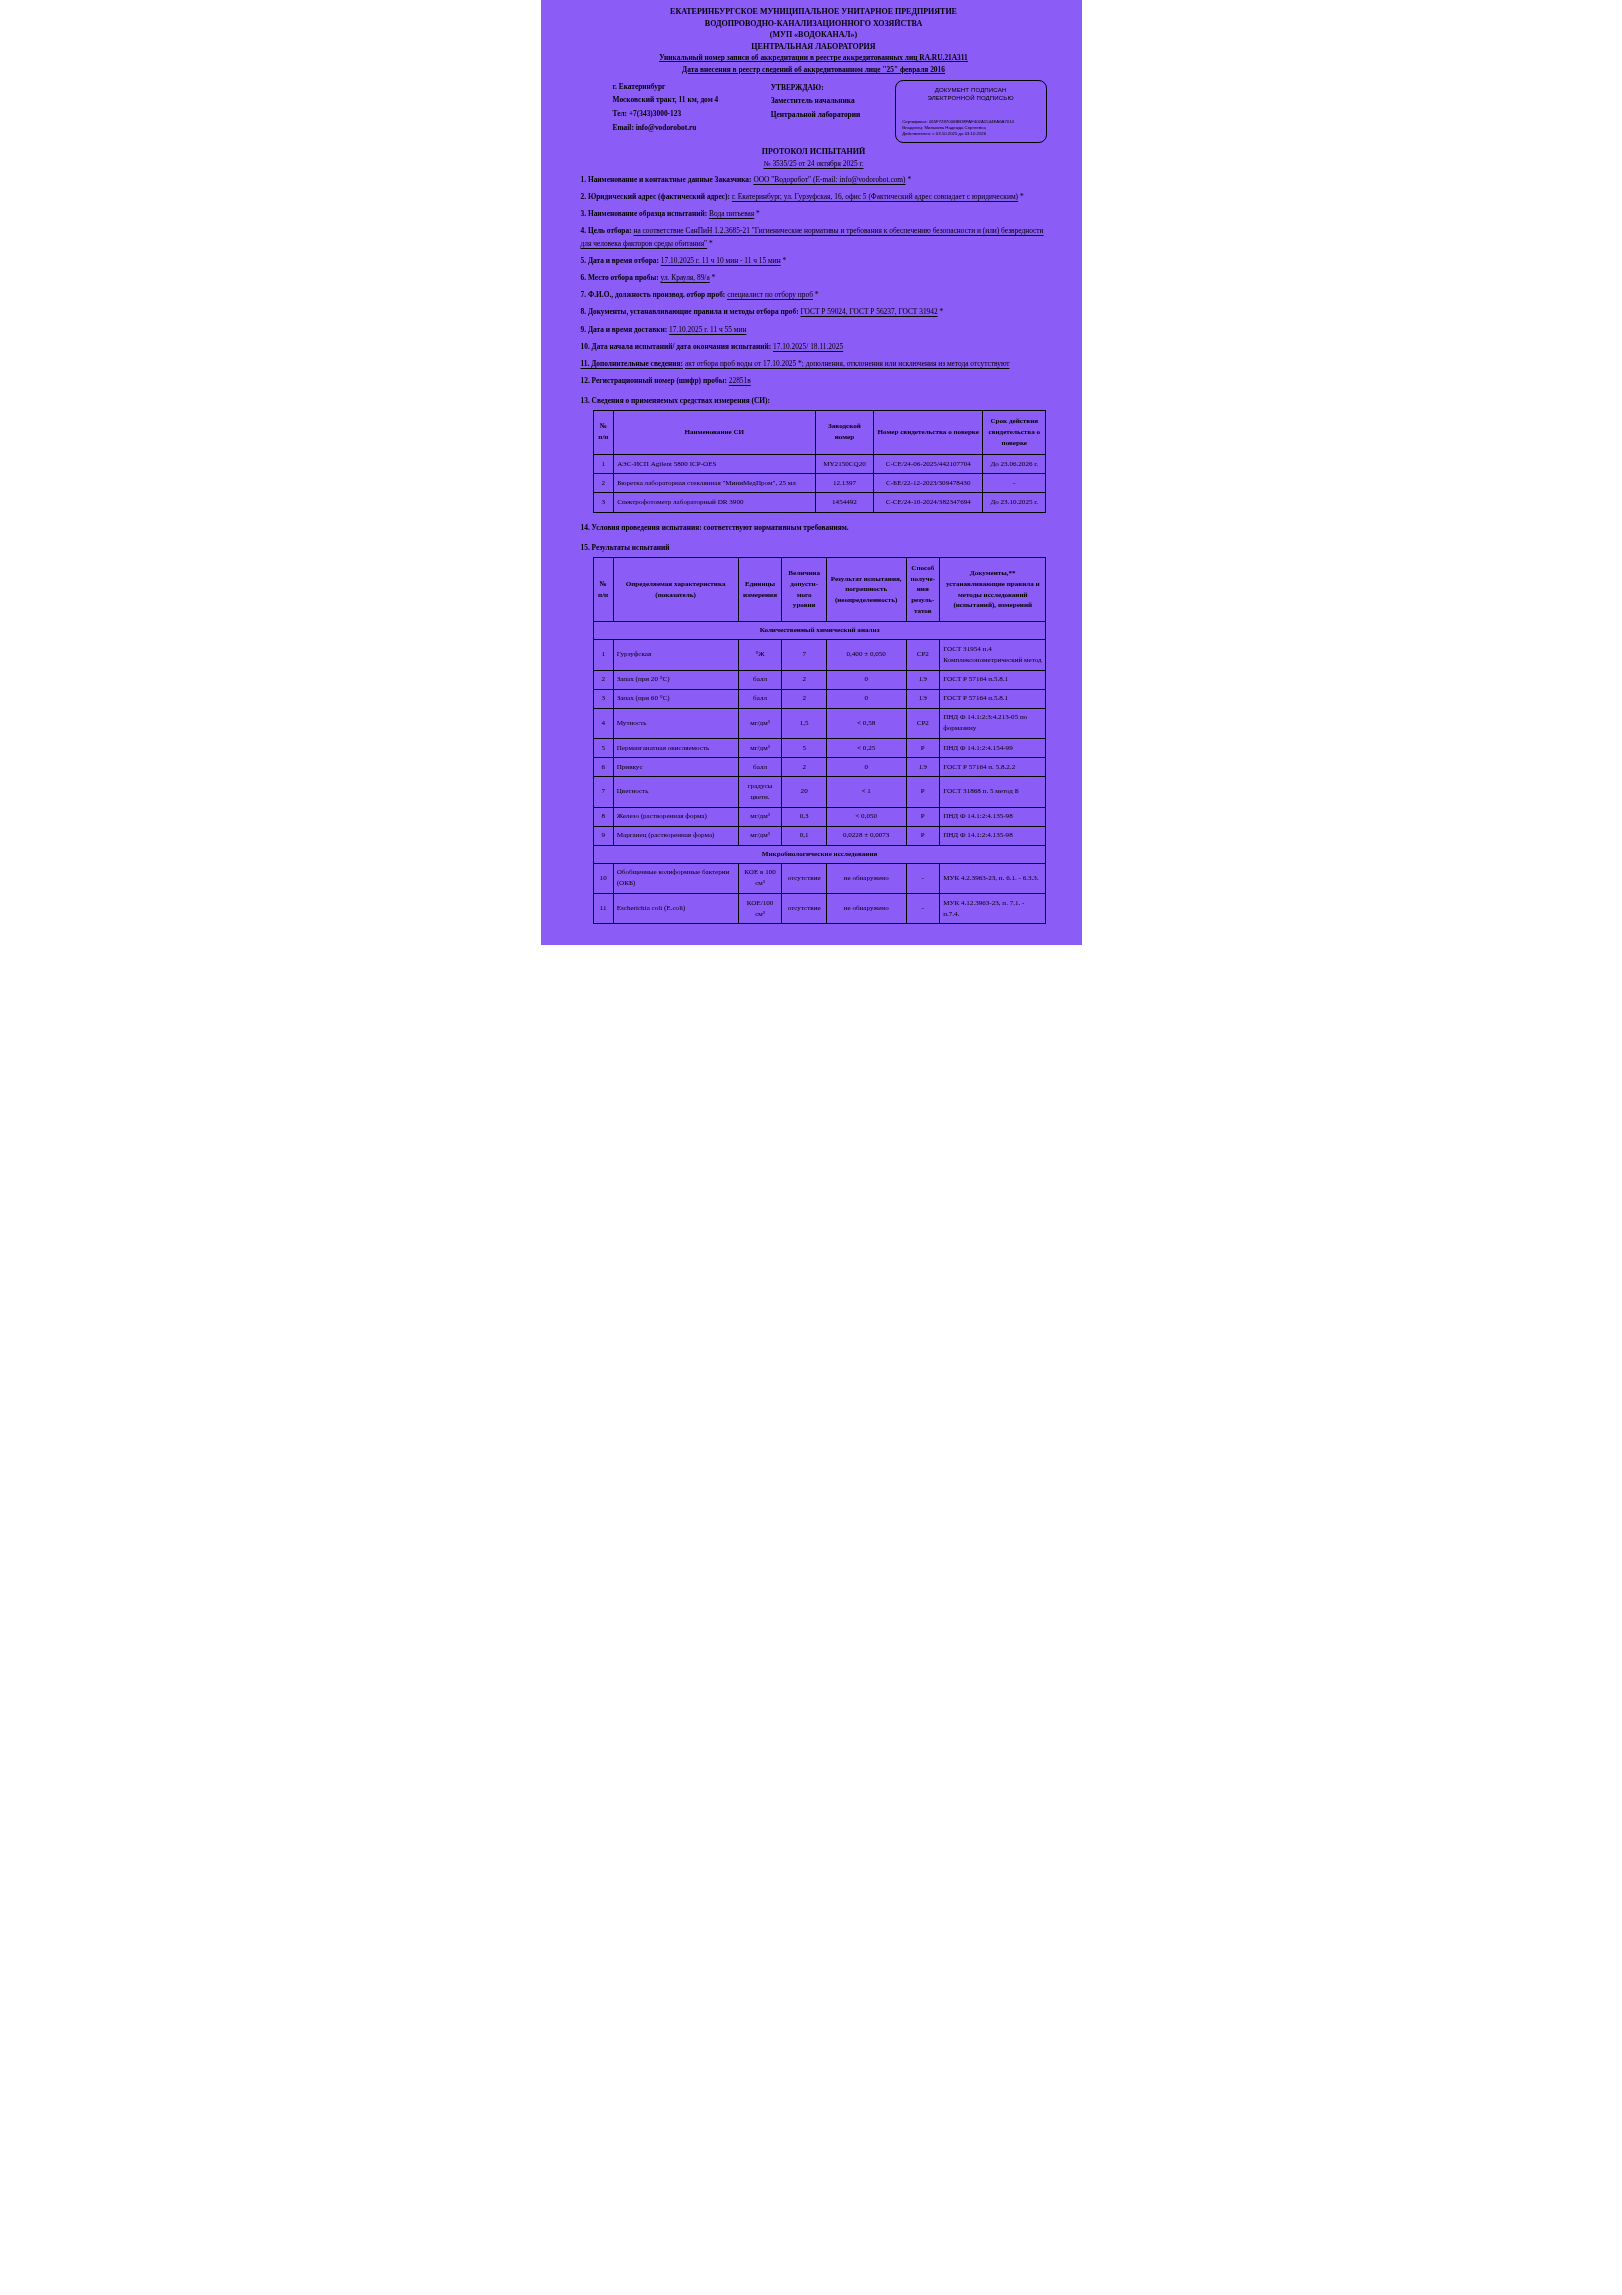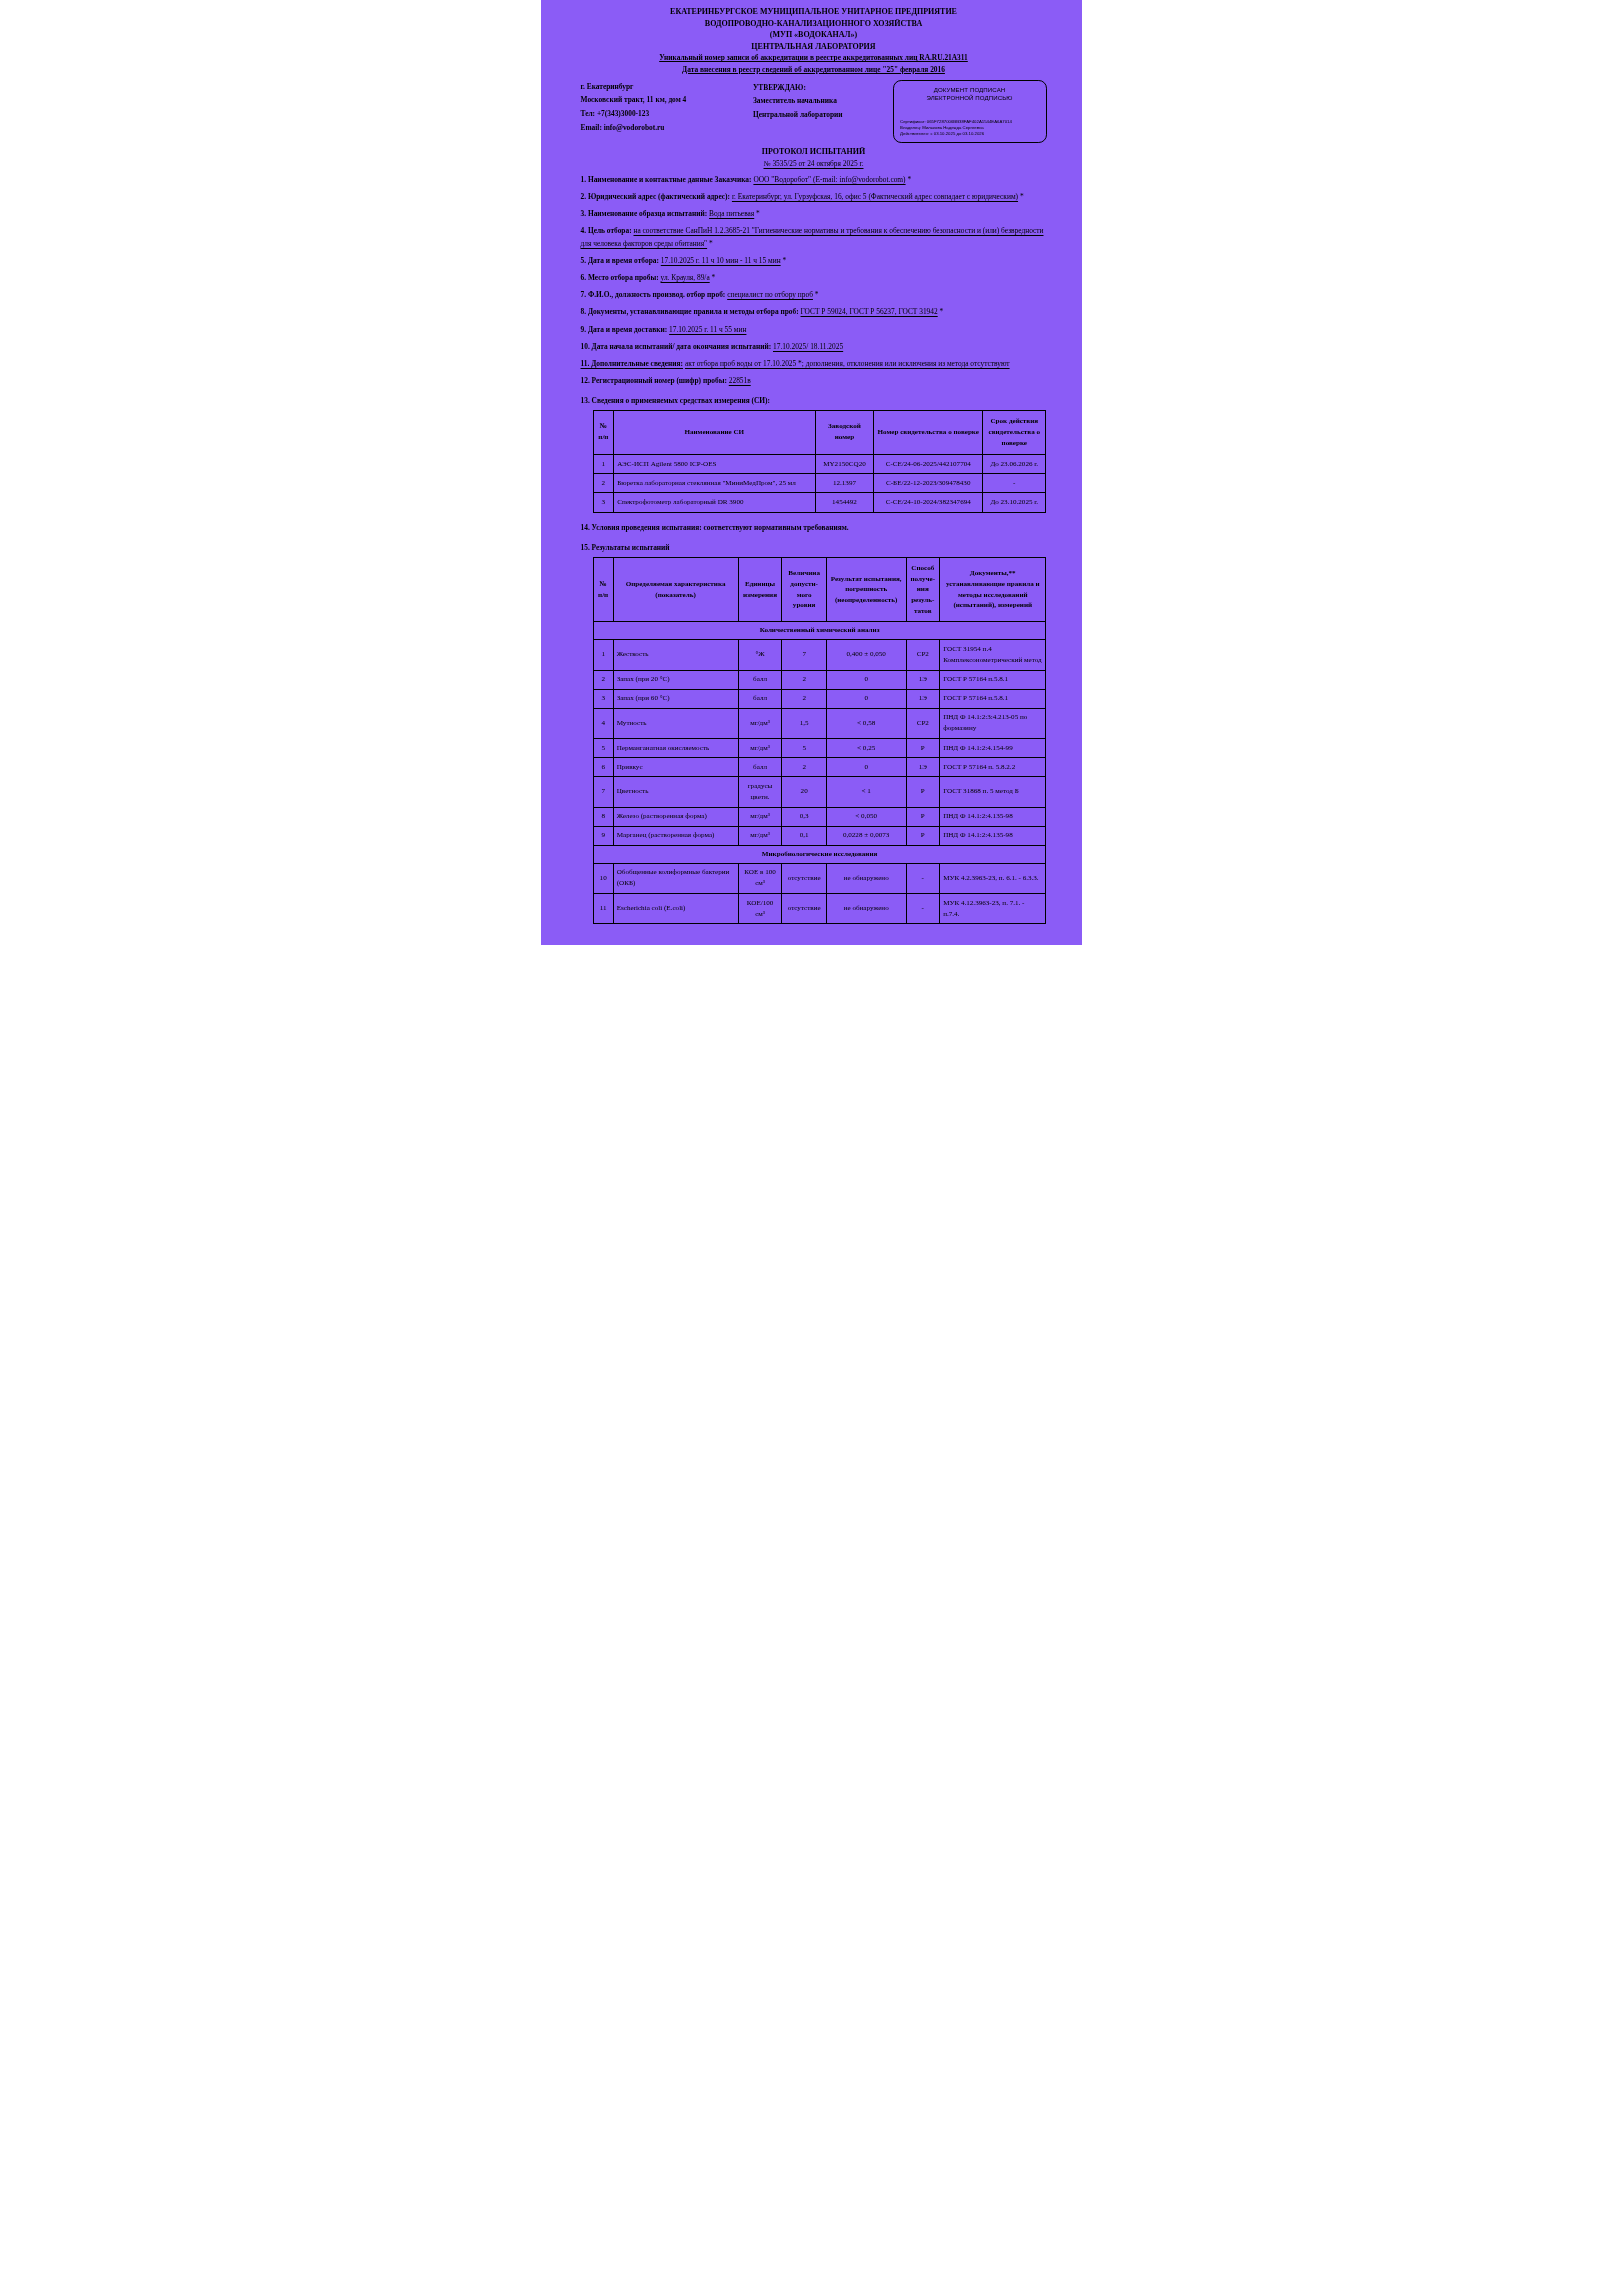--- a/index.html
+++ b/index.html
@@ -6,21 +6,21 @@
   .page{
     width:541px; min-height:765px; margin:0 auto; box-sizing:border-box;
     background:#8b5cf6; color:#000;
     font-family:"Liberation Serif", serif;
     padding:6.1px 35px 20.4px 40px;
   }
   
   .org-line{text-align:center; font-weight:bold; font-size:8px; line-height:1.45;}
   .accred-line{text-align:center; font-weight:bold; font-size:7.4px; line-height:1.55;text-decoration:underline;}
   
-  .top-row{display:flex; align-items:flex-start; margin-top:4.1px;}
+  .top-row{display:flex; align-items:flex-start; margin-top:4.1px;margin-left:32px;}
   .contact{width:37%; font-weight:bold; font-size:7.4px; line-height:1.85;}
   .approve{width:29%; font-weight:bold; font-size:7.4px; line-height:1.85; padding-top:1px;}
   .stamp{
     margin-left:auto; width:154px; height:63px; box-sizing:border-box;
     border:1.8px solid #000; border-radius:8.2px; padding:5.1px 6.6px 4.1px;
     font-family:"Liberation Sans", sans-serif; display:flex; flex-direction:column;
   }
   .stamp-main{text-align:center; font-size:6.1px; line-height:1.3; letter-spacing:0.1px;}
   .stamp-small{margin-top:auto; font-size:4.3px; line-height:1.4;}
   
@@ -172,21 +172,21 @@
         <th>Способ получе-ния резуль-татов</th>
         <th>Документы,** устанавливающие правила и методы исследований (испытаний), измерений</th>
       </tr>
     </thead>
     <tbody>
         <tr class="section-row">
           <td colspan="7">Количественный химический анализ</td>
         </tr>
         <tr>
           <td class="c">1</td>
-          <td class="l">Жесткость</td>
+          <td class="l">Гурзуфская</td>
           <td class="c">°Ж</td>
           <td class="c">7</td>
           <td class="c">0,400 ± 0,050</td>
           <td class="c">СР2</td>
           <td class="l">ГОСТ 31954 п.4 Комплексонометрический метод</td>
         </tr>
         <tr>
           <td class="c">2</td>
           <td class="l">Запах (при 20 °С)</td>
           <td class="c">балл</td>

